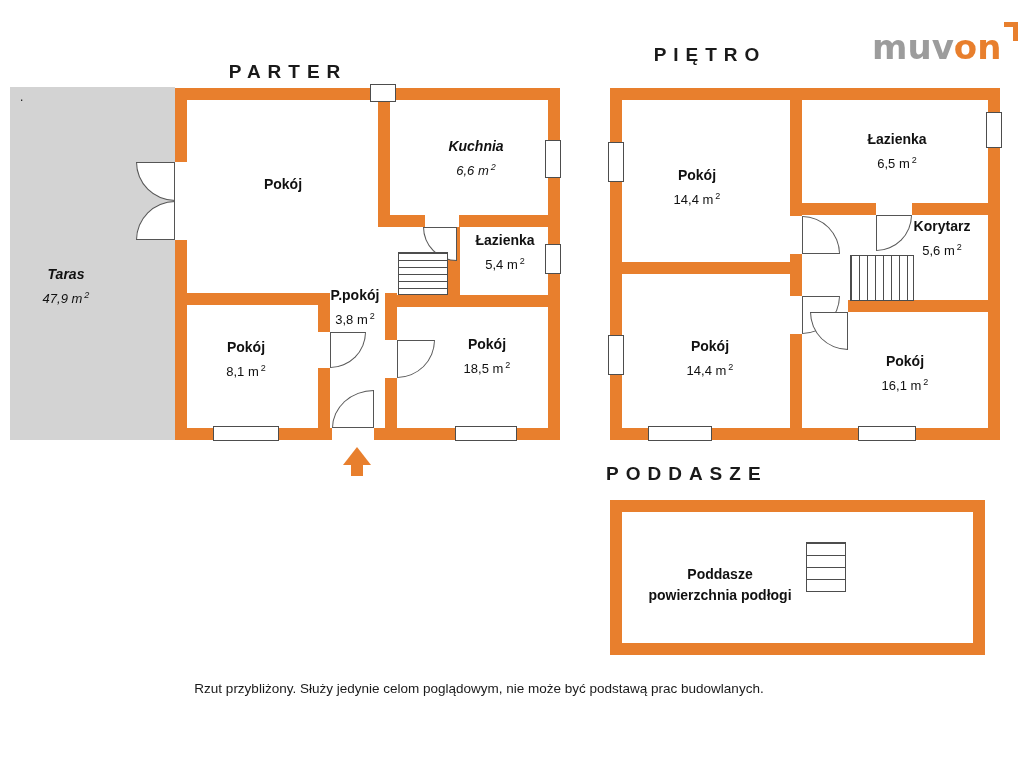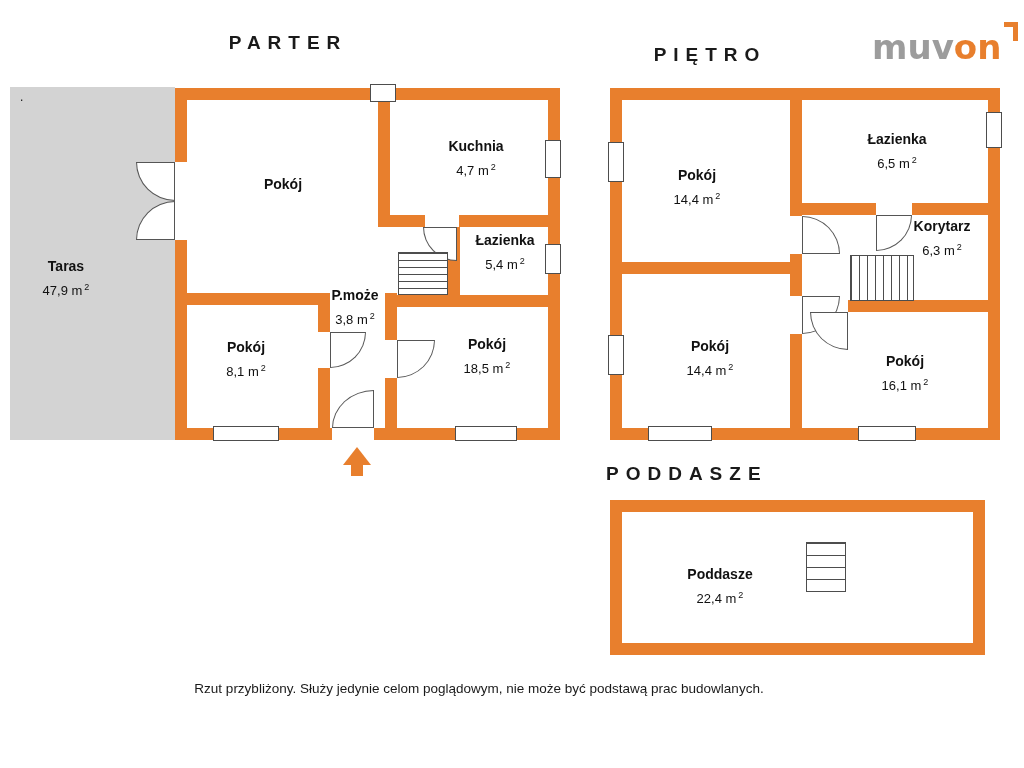--- a/index.html
+++ b/index.html
@@ -41,27 +41,27 @@
   .arrow-stem{position:absolute;background:var(--wall);z-index:3;}
   .dot{position:absolute;font-size:12px;z-index:3;}
 </style>
 </head>
 <body>
 
 <div class="logo">
   <span class="gray">muv</span><span class="orange">on</span><span class="logo-bracket"></span>
 </div>
 
-<div class="floor-title" style="left:198px;top:32px;width:180px;">PARTER</div>
+<div class="floor-title" style="left:198px;top:61px;width:180px;">PARTER</div>
 <div class="floor-title" style="left:620px;top:44px;width:180px;">PIĘTRO</div>
 <div class="floor-title" style="left:606px;top:463px;text-align:left;">PODDASZE</div>
 
 <div class="terrace" style="left:10px;top:87px;width:165px;height:353px;"></div>
 <div class="dot" style="left:20px;top:90px;">.</div>
-<div class="room-label" style="left:6px;top:256px;width:120px;">
+<div class="room-label" style="left:6px;top:264px;width:120px;font-style:italic;">
   <div class="rname">Taras</div>
   <div class="rarea"><span>47,9 m</span><sup>2</sup></div>
 </div>
 
 <div class="wall" style="left:175px;top:88px;width:385px;height:12px;"></div>
 <div class="wall" style="left:175px;top:428px;width:385px;height:12px;"></div>
 <div class="wall" style="left:175px;top:88px;width:12px;height:352px;"></div>
 <div class="wall" style="left:548px;top:88px;width:12px;height:352px;"></div>
 
 <div class="wall" style="left:378px;top:100px;width:12px;height:127px;"></div>
@@ -91,30 +91,30 @@
 <div class="arc tl" style="left:332px;top:390px;width:42px;height:38px;"></div>
 
 <div class="stairs h" style="left:398px;top:252px;width:50px;height:43px;"></div>
 
 <div class="arrow-head" style="left:343px;top:447px;"></div>
 <div class="arrow-stem" style="left:351px;top:464px;width:12px;height:12px;"></div>
 
 <div class="room-label" style="left:213px;top:174px;width:140px;">
   <div class="rname">Pokój</div>
 </div>
-<div class="room-label" style="left:406px;top:136px;width:140px;">
+<div class="room-label" style="left:406px;top:136px;width:140px;font-style:italic;">
   <div class="rname">Kuchnia</div>
-  <div class="rarea"><span>4,7 m</span><sup>2</sup></div>
+  <div class="rarea"><span>6,6 m</span><sup>2</sup></div>
 </div>
 <div class="room-label" style="left:455px;top:230px;width:100px;">
   <div class="rname">Łazienka</div>
   <div class="rarea"><span>5,4 m</span><sup>2</sup></div>
 </div>
 <div class="room-label" style="left:305px;top:285px;width:100px;">
-  <div class="rname">P.może</div>
+  <div class="rname">P.pokój</div>
   <div class="rarea"><span>3,8 m</span><sup>2</sup></div>
 </div>
 <div class="room-label" style="left:186px;top:337px;width:120px;">
   <div class="rname">Pokój</div>
   <div class="rarea"><span>8,1 m</span><sup>2</sup></div>
 </div>
 <div class="room-label" style="left:427px;top:334px;width:120px;">
   <div class="rname">Pokój</div>
   <div class="rarea"><span>18,5 m</span><sup>2</sup></div>
 </div>
@@ -148,34 +148,34 @@
 <div class="room-label" style="left:637px;top:165px;width:120px;">
   <div class="rname">Pokój</div>
   <div class="rarea"><span>14,4 m</span><sup>2</sup></div>
 </div>
 <div class="room-label" style="left:837px;top:129px;width:120px;">
   <div class="rname">Łazienka</div>
   <div class="rarea"><span>6,5 m</span><sup>2</sup></div>
 </div>
 <div class="room-label" style="left:887px;top:216px;width:110px;">
   <div class="rname">Korytarz</div>
-  <div class="rarea"><span>6,3 m</span><sup>2</sup></div>
+  <div class="rarea"><span>5,6 m</span><sup>2</sup></div>
 </div>
 <div class="room-label" style="left:650px;top:336px;width:120px;">
   <div class="rname">Pokój</div>
   <div class="rarea"><span>14,4 m</span><sup>2</sup></div>
 </div>
 <div class="room-label" style="left:845px;top:351px;width:120px;">
   <div class="rname">Pokój</div>
   <div class="rarea"><span>16,1 m</span><sup>2</sup></div>
 </div>
 
 <div class="wall" style="left:610px;top:500px;width:375px;height:12px;"></div>
 <div class="wall" style="left:610px;top:643px;width:375px;height:12px;"></div>
 <div class="wall" style="left:610px;top:500px;width:12px;height:155px;"></div>
 <div class="wall" style="left:973px;top:500px;width:12px;height:155px;"></div>
 <div class="stairs big" style="left:806px;top:542px;width:40px;height:50px;"></div>
 <div class="room-label" style="left:625px;top:564px;width:190px;">
   <div class="rname">Poddasze</div>
-  <div class="rarea"><span>22,4 m</span><sup>2</sup></div>
+  <div class="rname">powierzchnia podłogi</div>
 </div>
 
 <div class="footer">Rzut przybliżony. Służy jedynie celom poglądowym, nie może być podstawą prac budowlanych.</div>
 
 </body></html>

